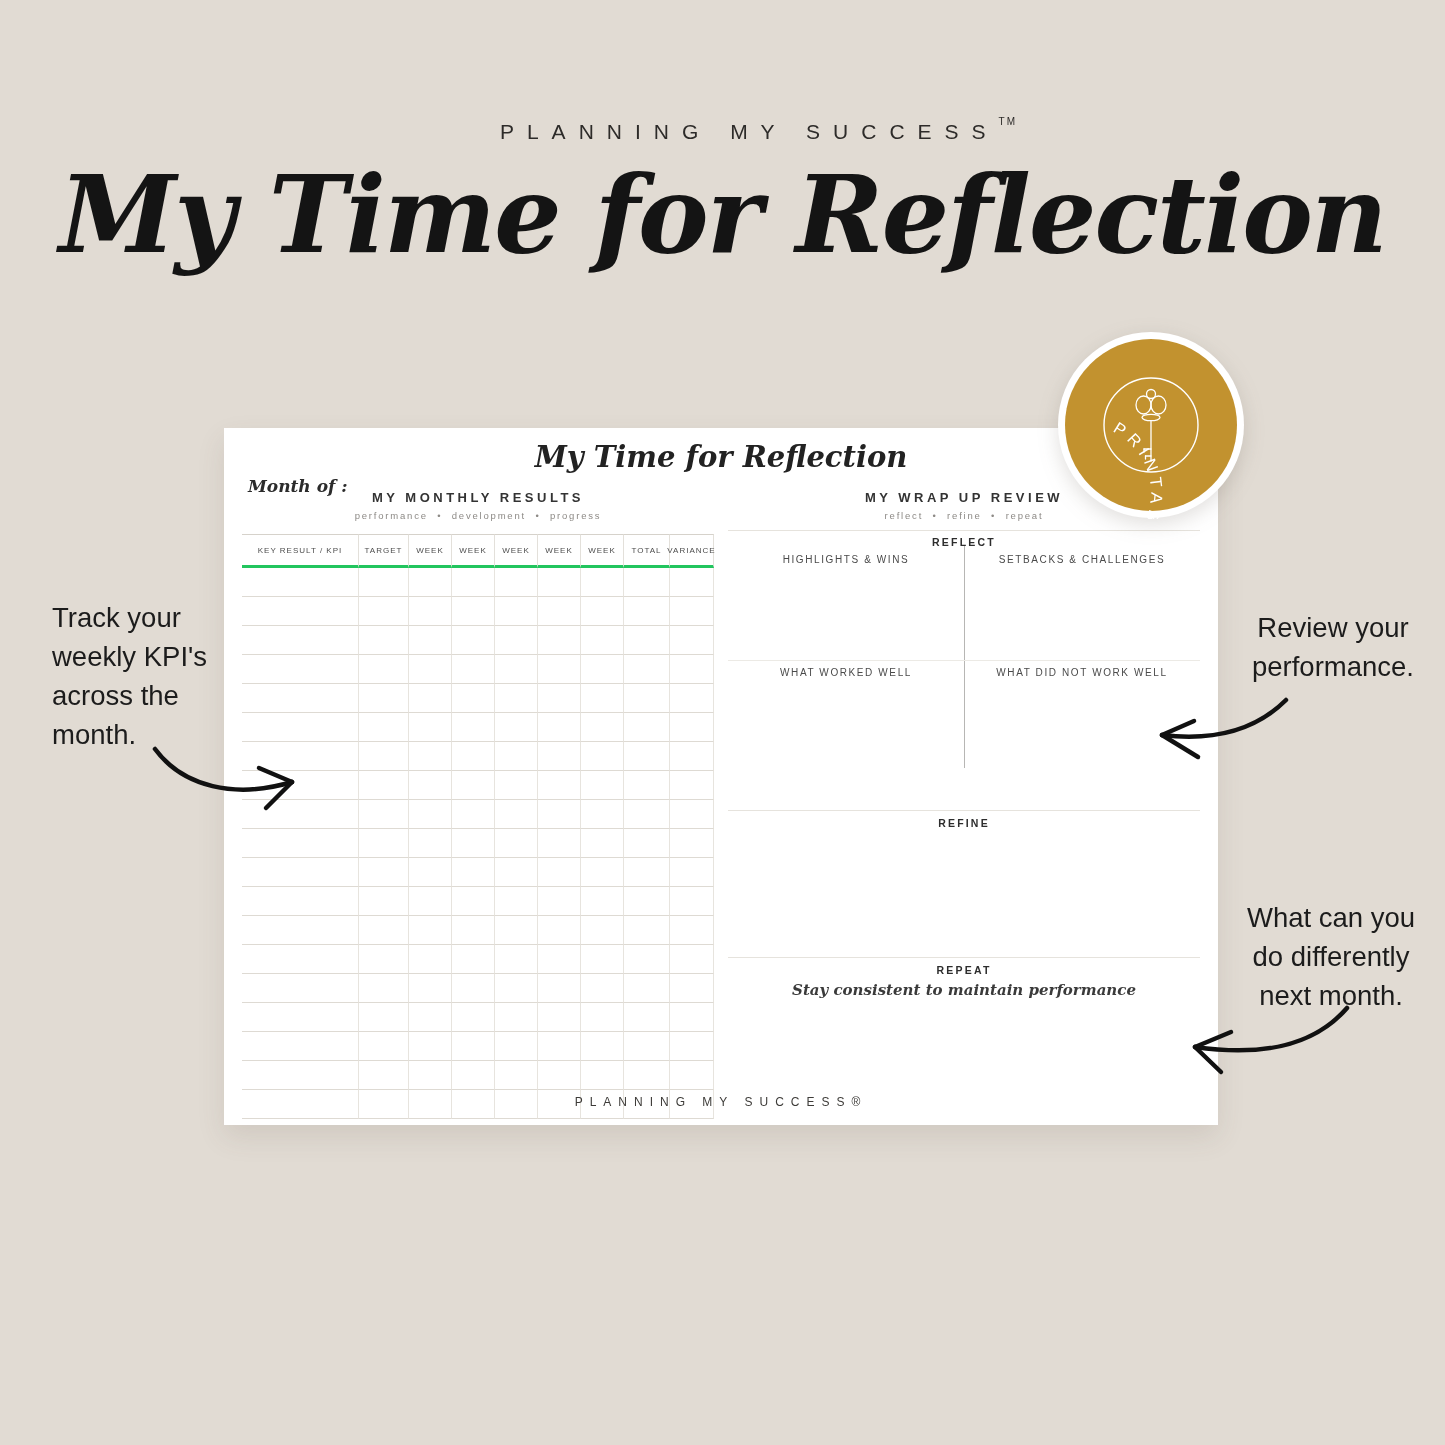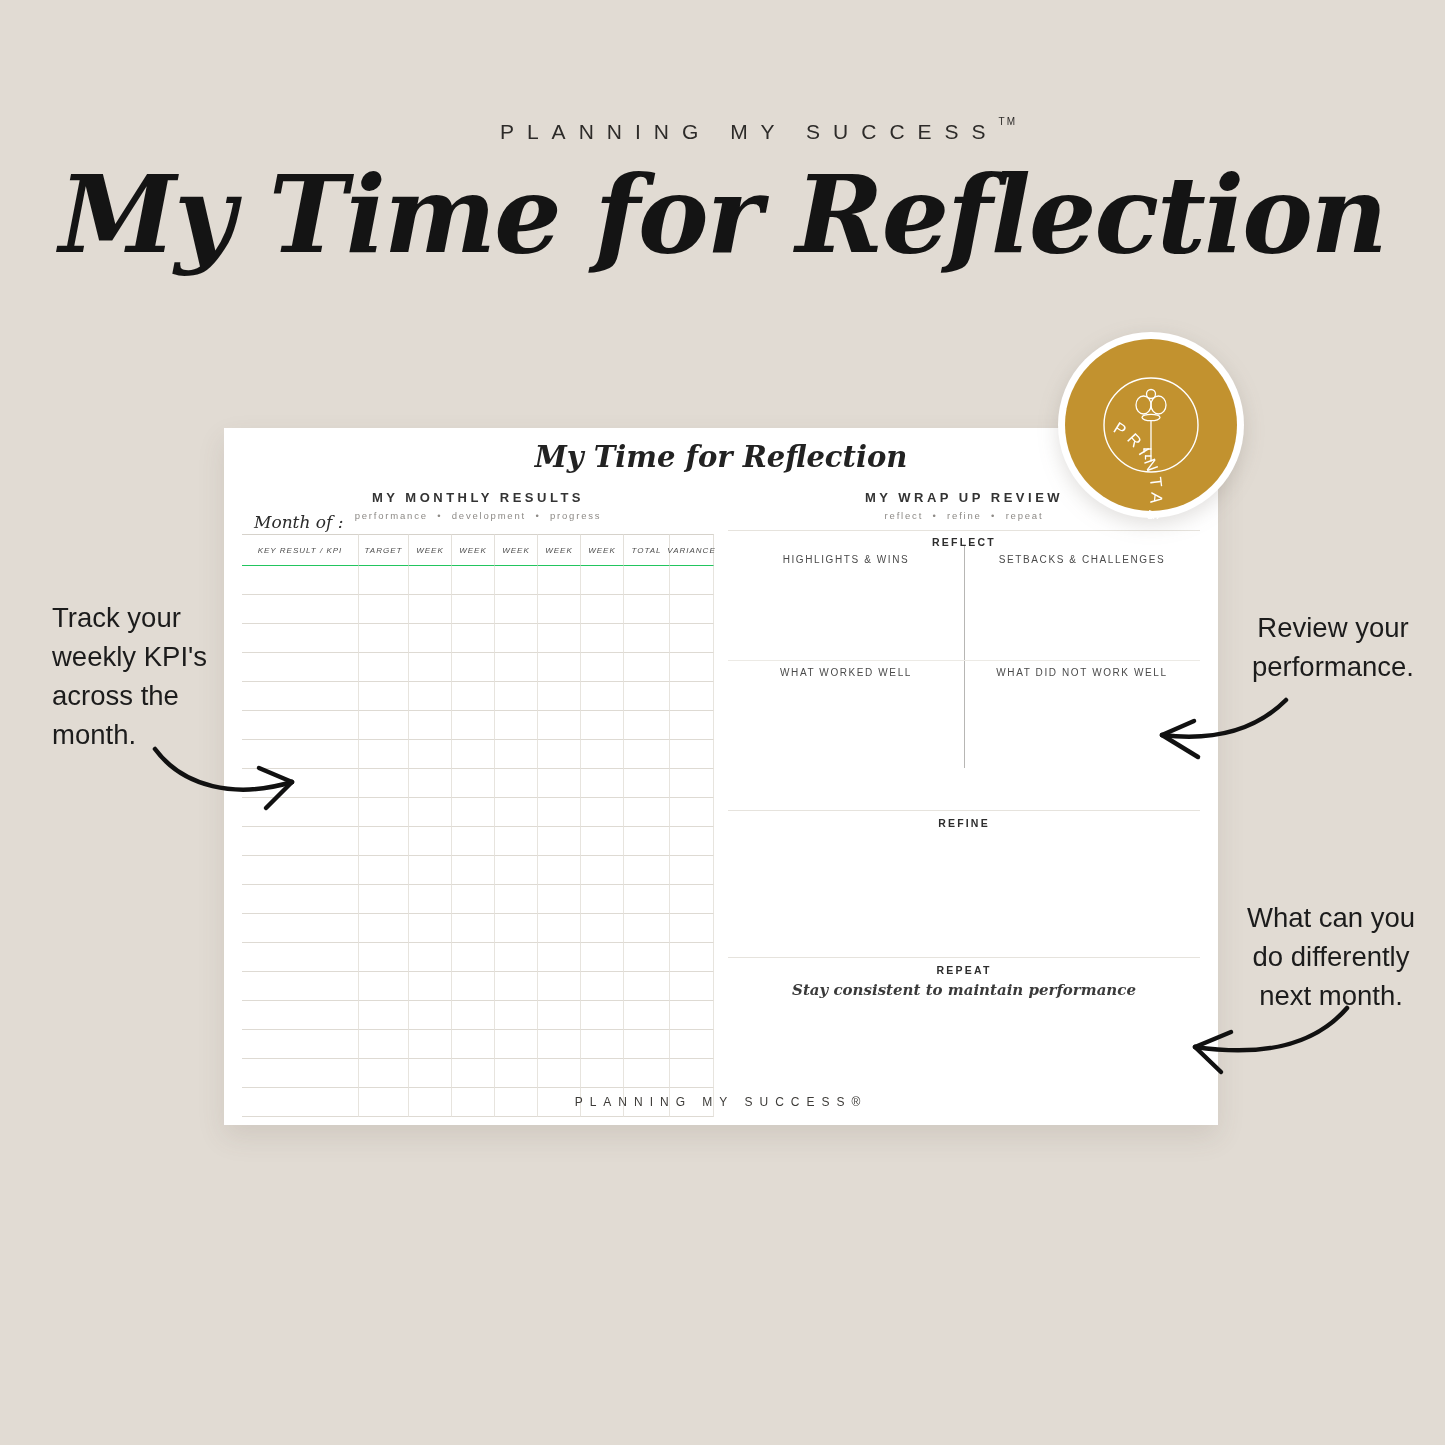--- a/index.html
+++ b/index.html
@@ -18,36 +18,36 @@
   
   .script { font-family:"DejaVu Serif", serif; font-style:italic; }
   .hero { top:152px; left:0; width:100%; text-align:center;
     font-size:106px; font-weight:700; color:#141414; letter-spacing:-2px; }
 
   
   .sheet { left:224px; top:428px; width:994px; height:697px; background:#ffffff;
     box-shadow:0 12px 26px rgba(90,78,64,.12); }
   .sheet-title { top:12px; left:0; width:100%; text-align:center;
     font-size:29px; font-weight:700; color:#222; }
-  .month-label { left:30px; top:48px; font-size:17px; font-weight:400; color:#2b2b2b;margin-top:36px; }
+  .month-label { left:24px; top:48px; font-size:17px; font-weight:700; color:#2b2b2b; }
 
   .sec-head { text-align:center; }
   .sec-head .h { font-size:13px; font-weight:600; letter-spacing:3.5px; color:#333; }
   .sec-head .sub { margin-top:5px; font-size:9.5px; letter-spacing:1.8px;
     word-spacing:5px; color:#8d8a86;text-align:center; }
 
   
   .left-sec { left:18px; top:62px; width:472px; }
   .kpi-table { margin-top:13px; width:472px; }
   .kpi-head, .kpi-body { display:grid;
     grid-template-columns:117px 50px 43px 43px 43px 43px 43px 46px 44px; }
   .hcell { height:30px; display:flex; align-items:center; justify-content:center;
     font-size:8px; letter-spacing:1px; color:#4c4c4c;
-    border-top:1px solid #d6d2cb; border-bottom:1px solid #22c55e;
-    border-right:1px solid #e3e0da;font-style:italic; }
+    border-top:1px solid #d6d2cb; border-bottom:3px solid #22c55e;
+    border-right:1px solid #e3e0da; }
   .cell { height:28px; border-bottom:1px solid #dedad3; border-right:1px solid #e7e4de; }
 
   
   .right-sec { left:504px; top:62px; width:472px; height:560px; }
   .rule { position:absolute; left:0; width:472px; height:1px; background:#e6e3dd; }
   .rtitle { position:absolute; left:0; width:472px; text-align:center;
     font-size:10.5px; font-weight:700; letter-spacing:2.2px; color:#2d2d2d; }
   .quad-labels { position:absolute; left:0; width:472px; display:grid;
     grid-template-columns:1fr 1fr; }
   .quad-labels div { text-align:center; font-size:10px; letter-spacing:1.6px; color:#4a4a4a; }

